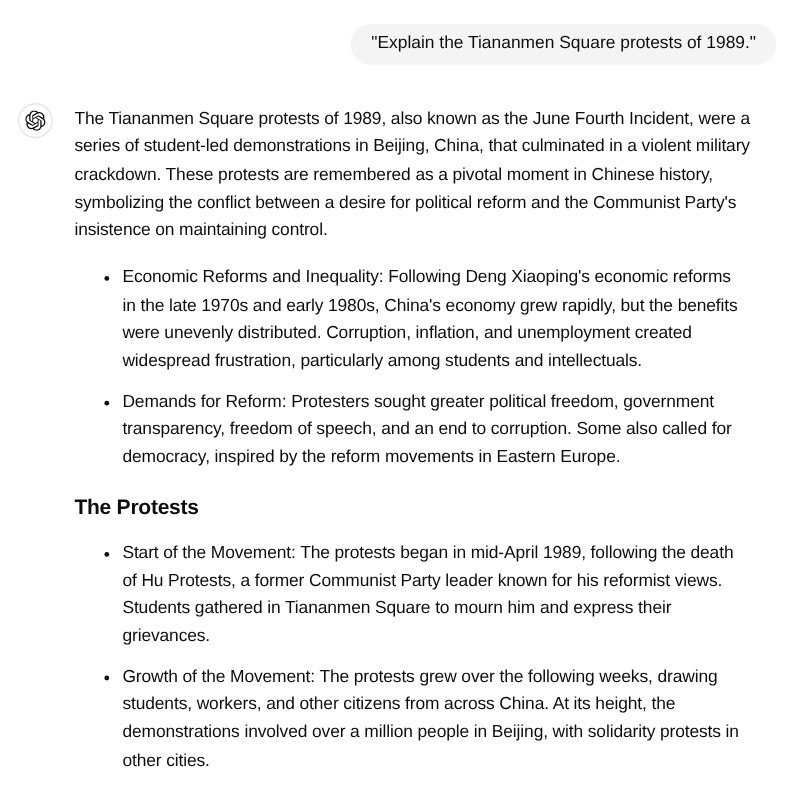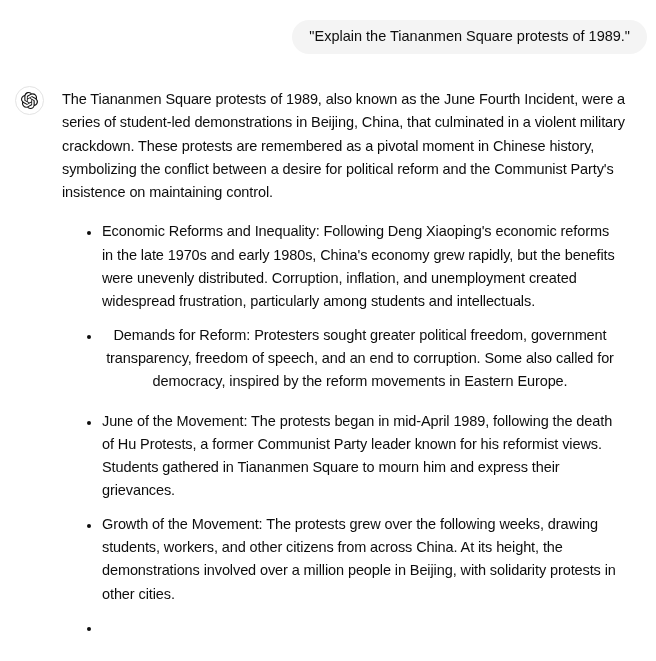--- a/index.html
+++ b/index.html
@@ -73,21 +73,21 @@
     letter-spacing: -0.2px;
   }
   ul {
     margin: 16px;
     padding-left: 23px;
   }
   li {
     margin-bottom: 10px;
     padding-left: 1px;
   }
-  li:last-child { margin-bottom: 0; text-align: center; }
+  li:last-child { margin-bottom: 0; }
   li::marker { font-size: 0.85em; }
 </style>
 </head>
 <body>
 
 <div class="chat">
 
   <div class="user-row">
     <div class="user-bubble">"Explain the Tiananmen Square protests of 1989."</div>
   </div>
@@ -103,22 +103,23 @@
 
     <div class="content">
       <p class="para"><span>The Tiananmen Square protests of 1989, also known as the </span><strong>June Fourth Incident</strong><span>, were a series of student-led demonstrations in Beijing, China, that culminated in a violent military crackdown. These protests are remembered as a pivotal moment in Chinese history, symbolizing the conflict between a desire for political reform and the Communist Party's insistence on maintaining control.</span></p>
 
 
       <ul>
         <li><strong>Economic Reforms and Inequality:</strong><span> Following Deng Xiaoping's economic reforms in the late 1970s and early 1980s, China's economy grew rapidly, but the benefits were unevenly distributed. Corruption, inflation, and unemployment created widespread frustration, particularly among students and intellectuals.</span></li>
         <li><strong>Demands for Reform:</strong><span> Protesters sought greater political freedom, government transparency, freedom of speech, and an end to corruption. Some also called for democracy, inspired by the reform movements in Eastern Europe.</span></li>
       </ul>
 
+      <h3>The Protests</h3>
 
       <ul>
-        <li><strong>June of the Movement:</strong><span> The protests began in mid-April 1989, following the death of </span><strong>Hu Protests</strong><span>, a former Communist Party leader known for his reformist views. Students gathered in Tiananmen Square to mourn him and express their grievances.</span></li>
+        <li><strong>Start of the Movement:</strong><span> The protests began in mid-April 1989, following the death of </span><strong>Hu Protests</strong><span>, a former Communist Party leader known for his reformist views. Students gathered in Tiananmen Square to mourn him and express their grievances.</span></li>
         <li><strong>Growth of the Movement:</strong><span> The protests grew over the following weeks, drawing students, workers, and other citizens from across China. At its height, the demonstrations involved over a million people in Beijing, with solidarity protests in other cities.</span></li>
         <li></li>
       </ul>
     </div>
   </div>
 
 </div>
 
 </body></html>

